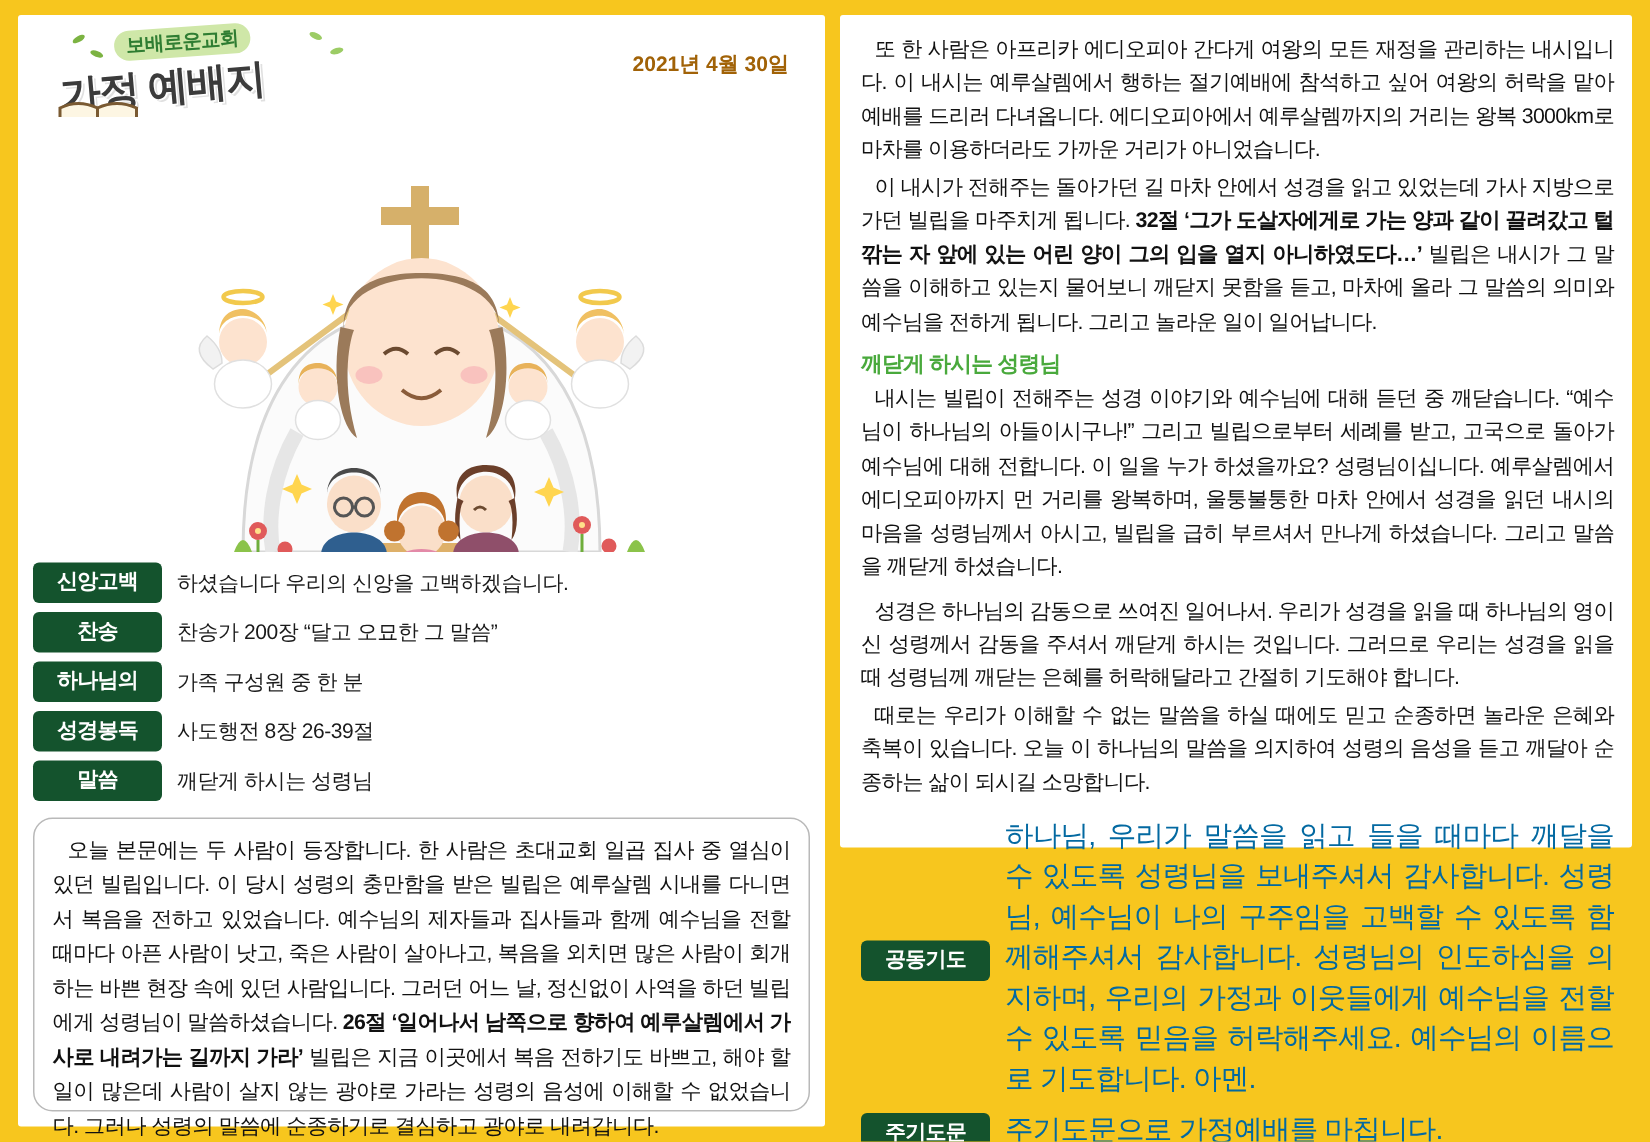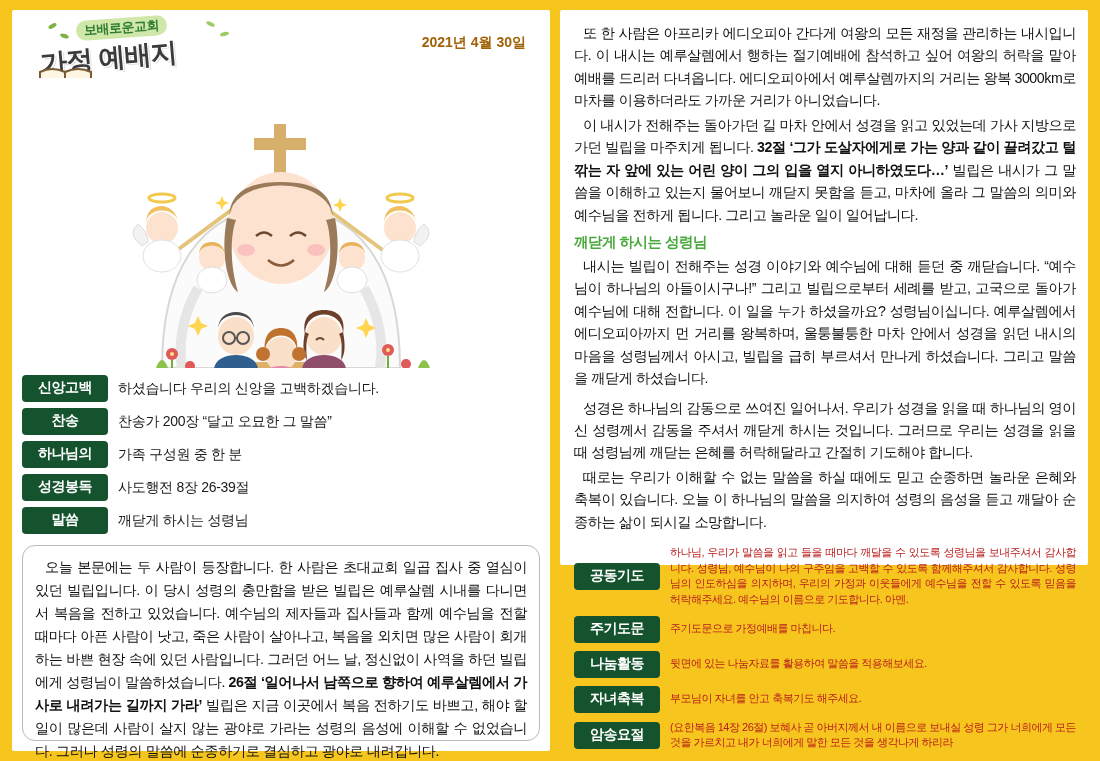--- a/index.html
+++ b/index.html
@@ -140,23 +140,23 @@
   
   .rows { margin-top: 12px; }
   .row {
     display: flex;
     align-items: center;
     margin-bottom: 7px;
   }
   .row .tag { flex: 0 0 86px; margin-top: 1px; }
   .row .rv {
     flex: 1;
-    font-size: 11px;
+    font-size: 19px;
     line-height: 1.42;
-    color: #b91c1c;
+    color: #0369a1;
     padding-left: 10px;
     letter-spacing: -0.5px;
     text-align: justify;
   }
   .row.tight .rv { line-height: 1.4; }
 </style>
 </head>
 <body>
 
 <div class="page">

